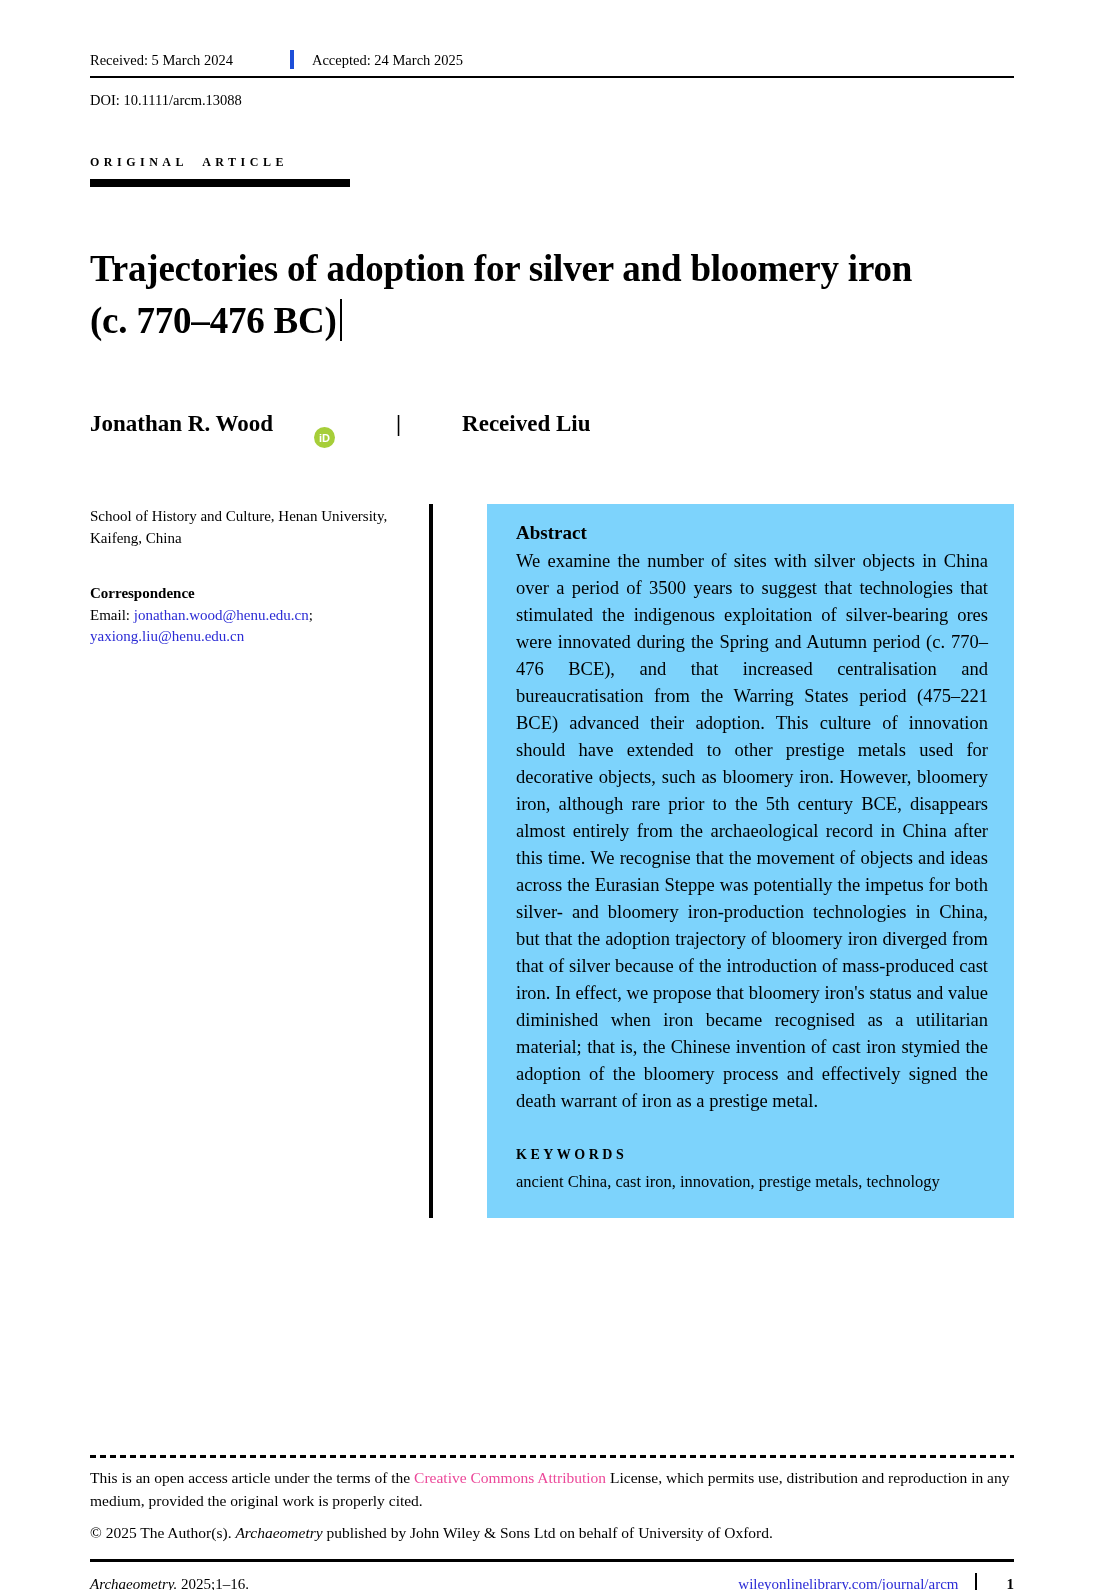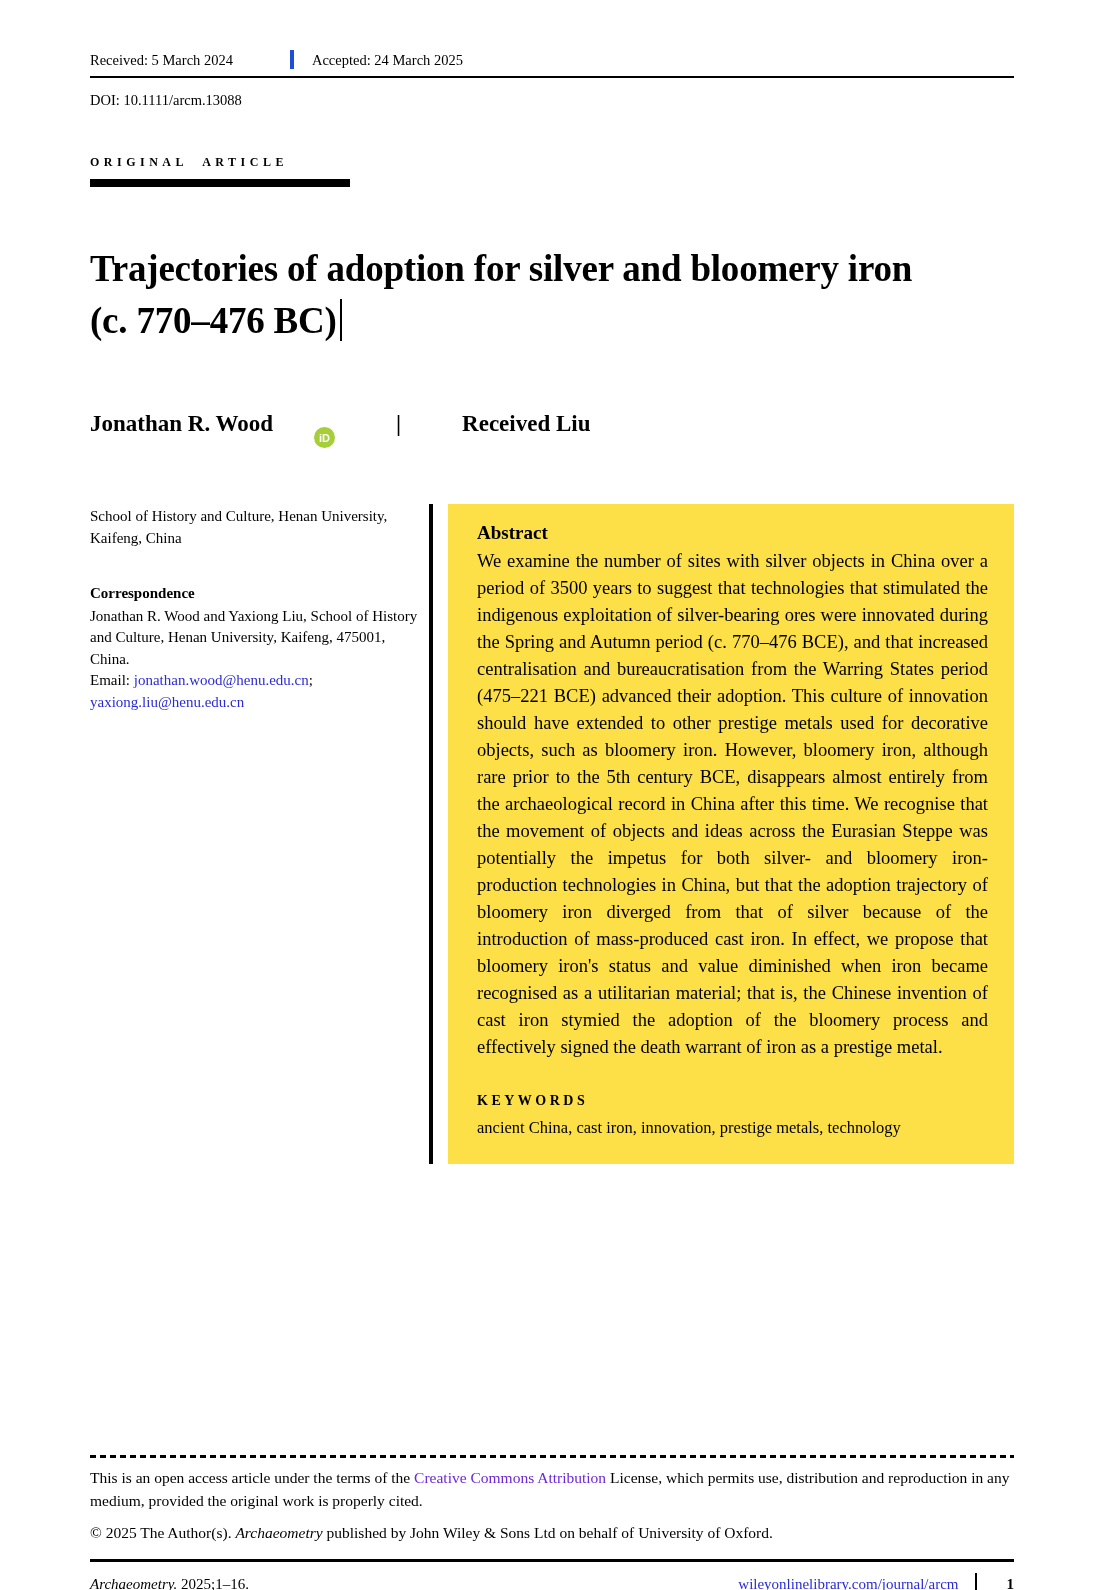--- a/index.html
+++ b/index.html
@@ -102,38 +102,37 @@
     <span class="orcid-badge" style="background: rgb(166, 206, 57); margin-top: 28px;">iD</span>
     <span class="author-sep">|</span>
     <span>Received Liu</span>
   </div>
 
   <div class="main">
 
     <aside class="left-col">
       <p class="affiliation">School of History and Culture, Henan University, Kaifeng, China</p>
       <h3 class="corr-heading">Correspondence</h3>
-      <p class="corr-text">Jonathan R. Wood and Yaxiong Liu, School of History and Culture, Henan University, Kaifeng, 475001, China.</p>
       <p class="email-line"><span>Email: </span><a class="blue-link" style="color: rgb(43, 43, 213);">jonathan.wood@henu.edu.cn</a><span>;</span><br><a class="blue-link" style="color: rgb(43, 43, 213);">yaxiong.liu@henu.edu.cn</a></p>
     </aside>
 
     <div class="divider-bar"></div>
 
-    <section class="abstract-box" style="background: #fde047;">
+    <section class="abstract-box" style="background: #7dd3fc; margin-left: 39px;">
       <h2 class="abstract-heading">Abstract</h2>
       <p class="abstract-text">We examine the number of sites with silver objects in China over a period of 3500 years to suggest that technologies that stimulated the indigenous exploitation of silver-bearing ores were innovated during the Spring and Autumn period (c. 770–476 BCE), and that increased centralisation and bureaucratisation from the Warring States period (475–221 BCE) advanced their adoption. This culture of innovation should have extended to other prestige metals used for decorative objects, such as bloomery iron. However, bloomery iron, although rare prior to the 5th century BCE, disappears almost entirely from the archaeological record in China after this time. We recognise that the movement of objects and ideas across the Eurasian Steppe was potentially the impetus for both silver- and bloomery iron-production technologies in China, but that the adoption trajectory of bloomery iron diverged from that of silver because of the introduction of mass-produced cast iron. In effect, we propose that bloomery iron's status and value diminished when iron became recognised as a utilitarian material; that is, the Chinese invention of cast iron stymied the adoption of the bloomery process and effectively signed the death warrant of iron as a prestige metal.</p>
       <h4 class="keywords-heading">KEYWORDS</h4>
       <p class="keywords-text">ancient China, cast iron, innovation, prestige metals, technology</p>
     </section>
 
   </div>
 
   <footer class="footer">
     <div class="dashed-line"></div>
-    <p class="oa-text"><span>This is an open access article under the terms of the </span><a class="blue-link" style="color: #6d28d9;">Creative Commons Attribution</a><span> License, which permits use, distribution and reproduction in any medium, provided the original work is properly cited.</span></p>
+    <p class="oa-text"><span>This is an open access article under the terms of the </span><a class="blue-link" style="color: #ec4899;">Creative Commons Attribution</a><span> License, which permits use, distribution and reproduction in any medium, provided the original work is properly cited.</span></p>
     <p class="copyright-text"><span>© 2025 The Author(s). </span><span class="italic">Archaeometry</span><span> published by John Wiley &amp; Sons Ltd on behalf of University of Oxford.</span></p>
     <div class="footer-rule"></div>
     <div class="footer-row">
       <span><span class="italic">Archaeometry.</span><span> 2025;1–16.</span></span>
       <span class="footer-right">
         <a class="blue-link" style="color: rgb(43, 43, 213);">wileyonlinelibrary.com/journal/arcm</a>
         <span class="footer-vdiv"></span>
         <span class="page-number">1</span>
       </span>
     </div>

